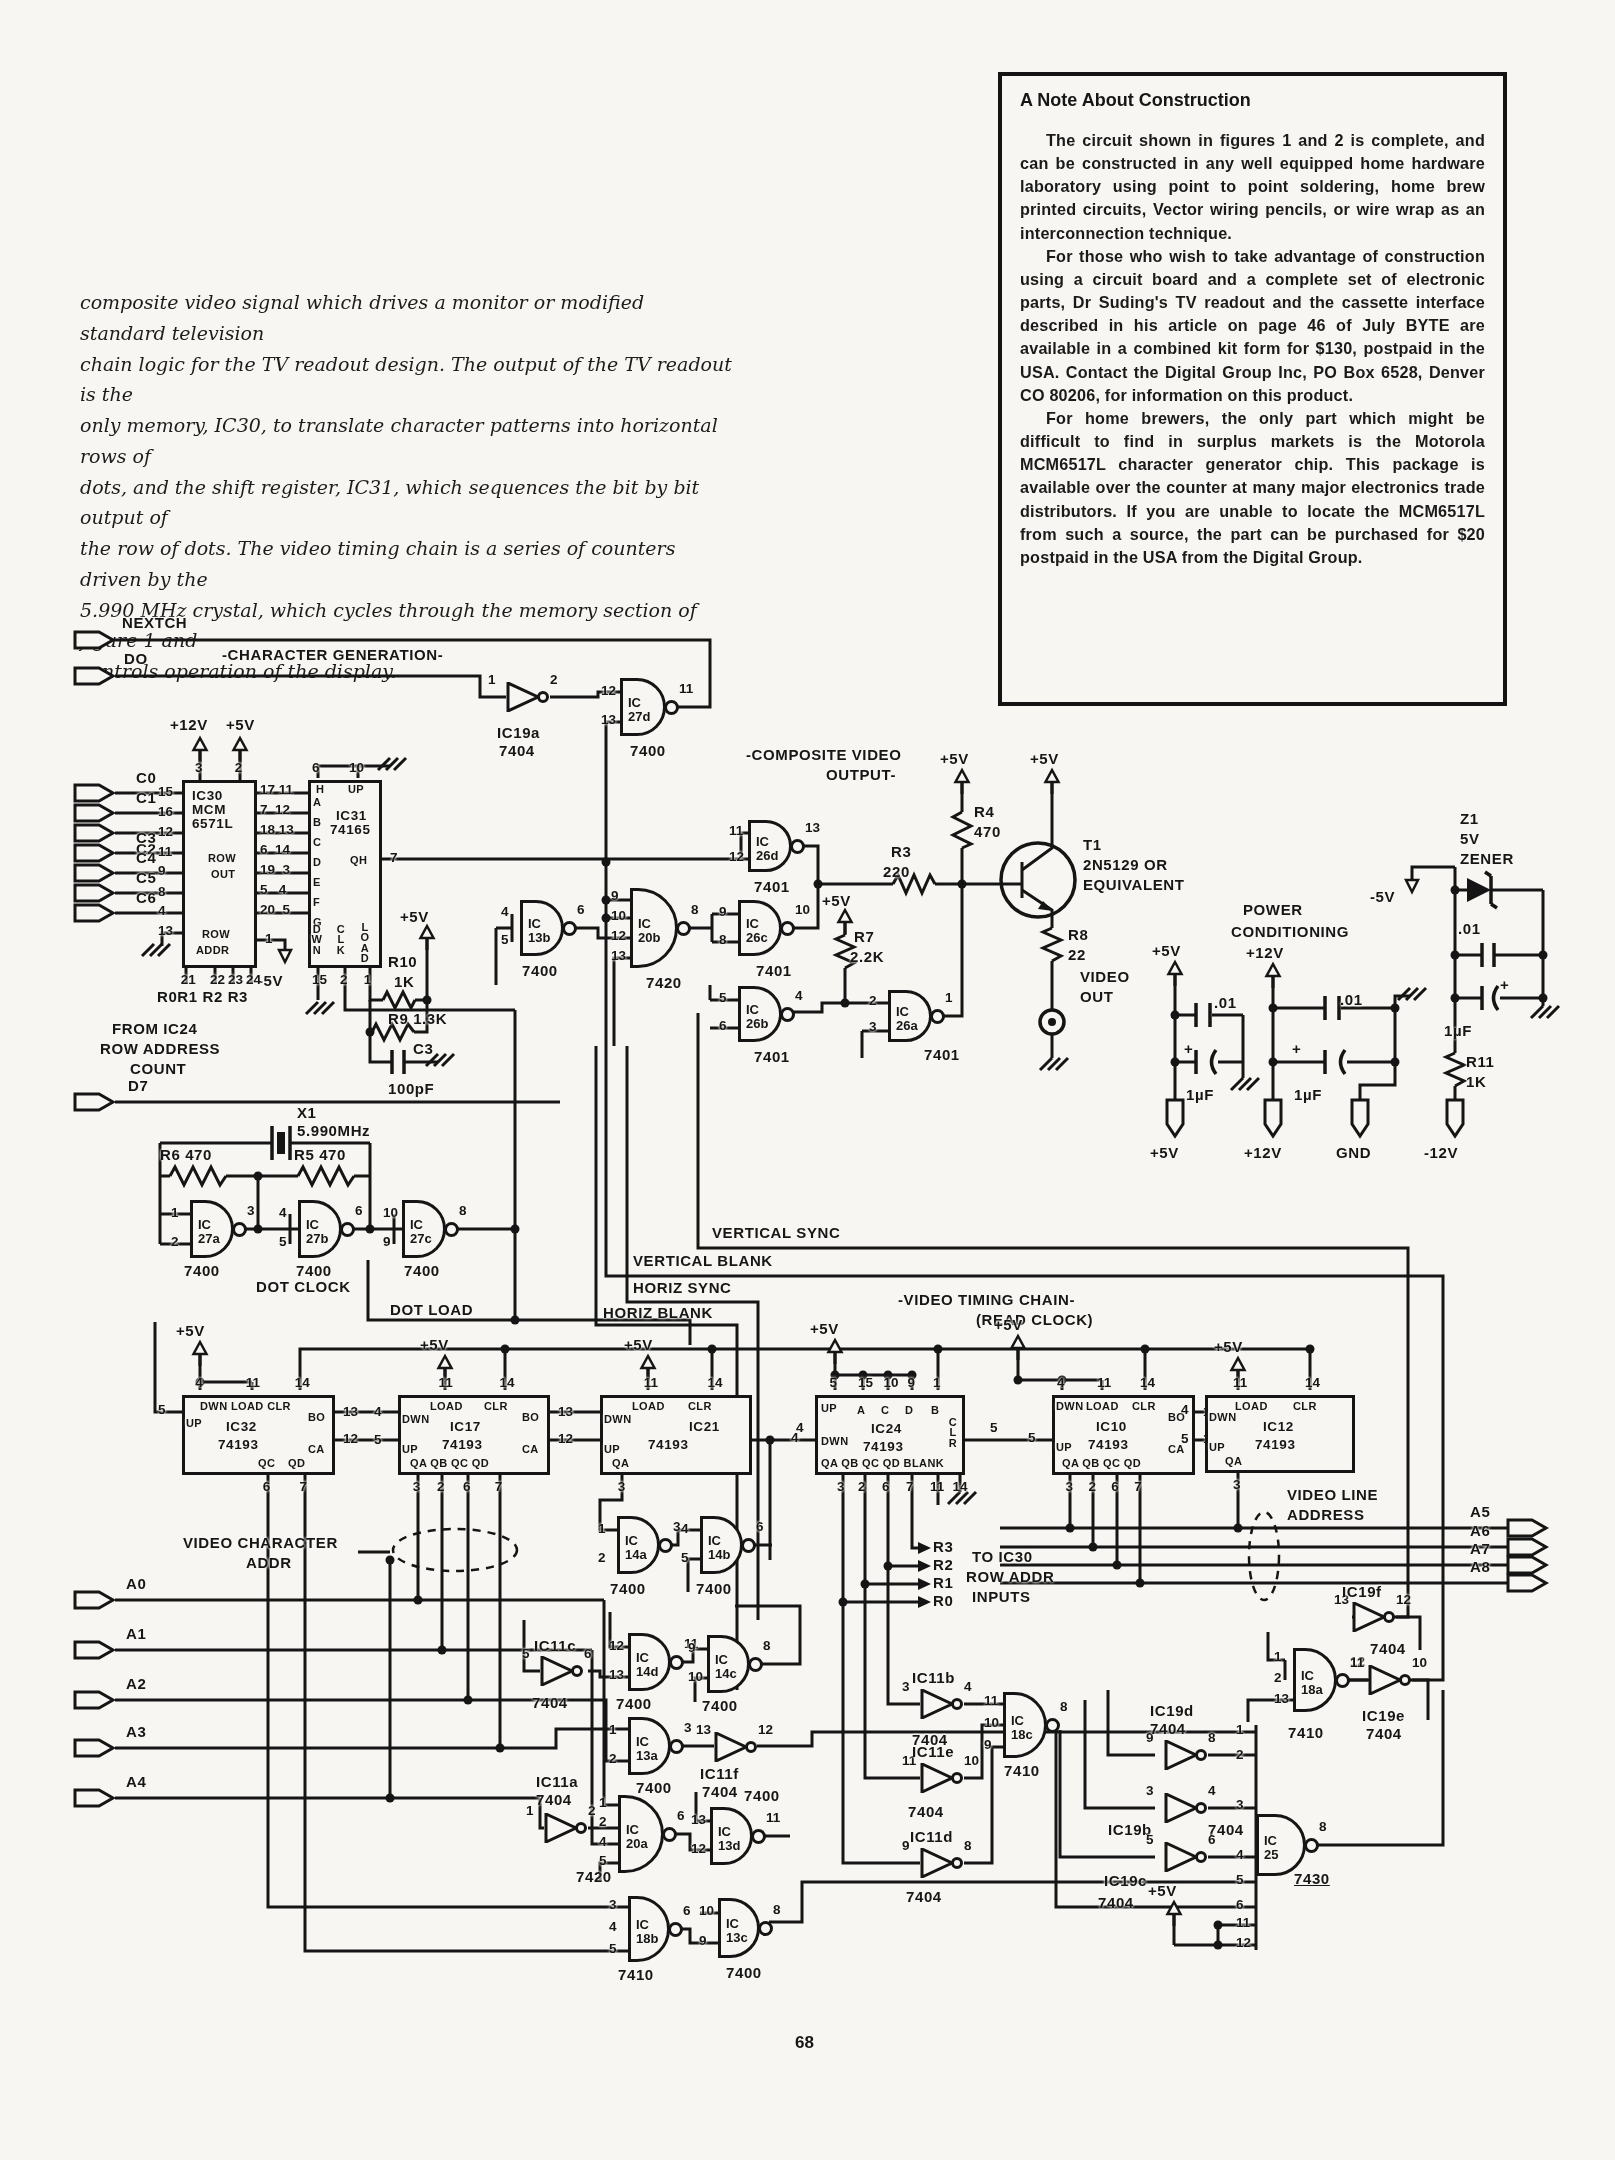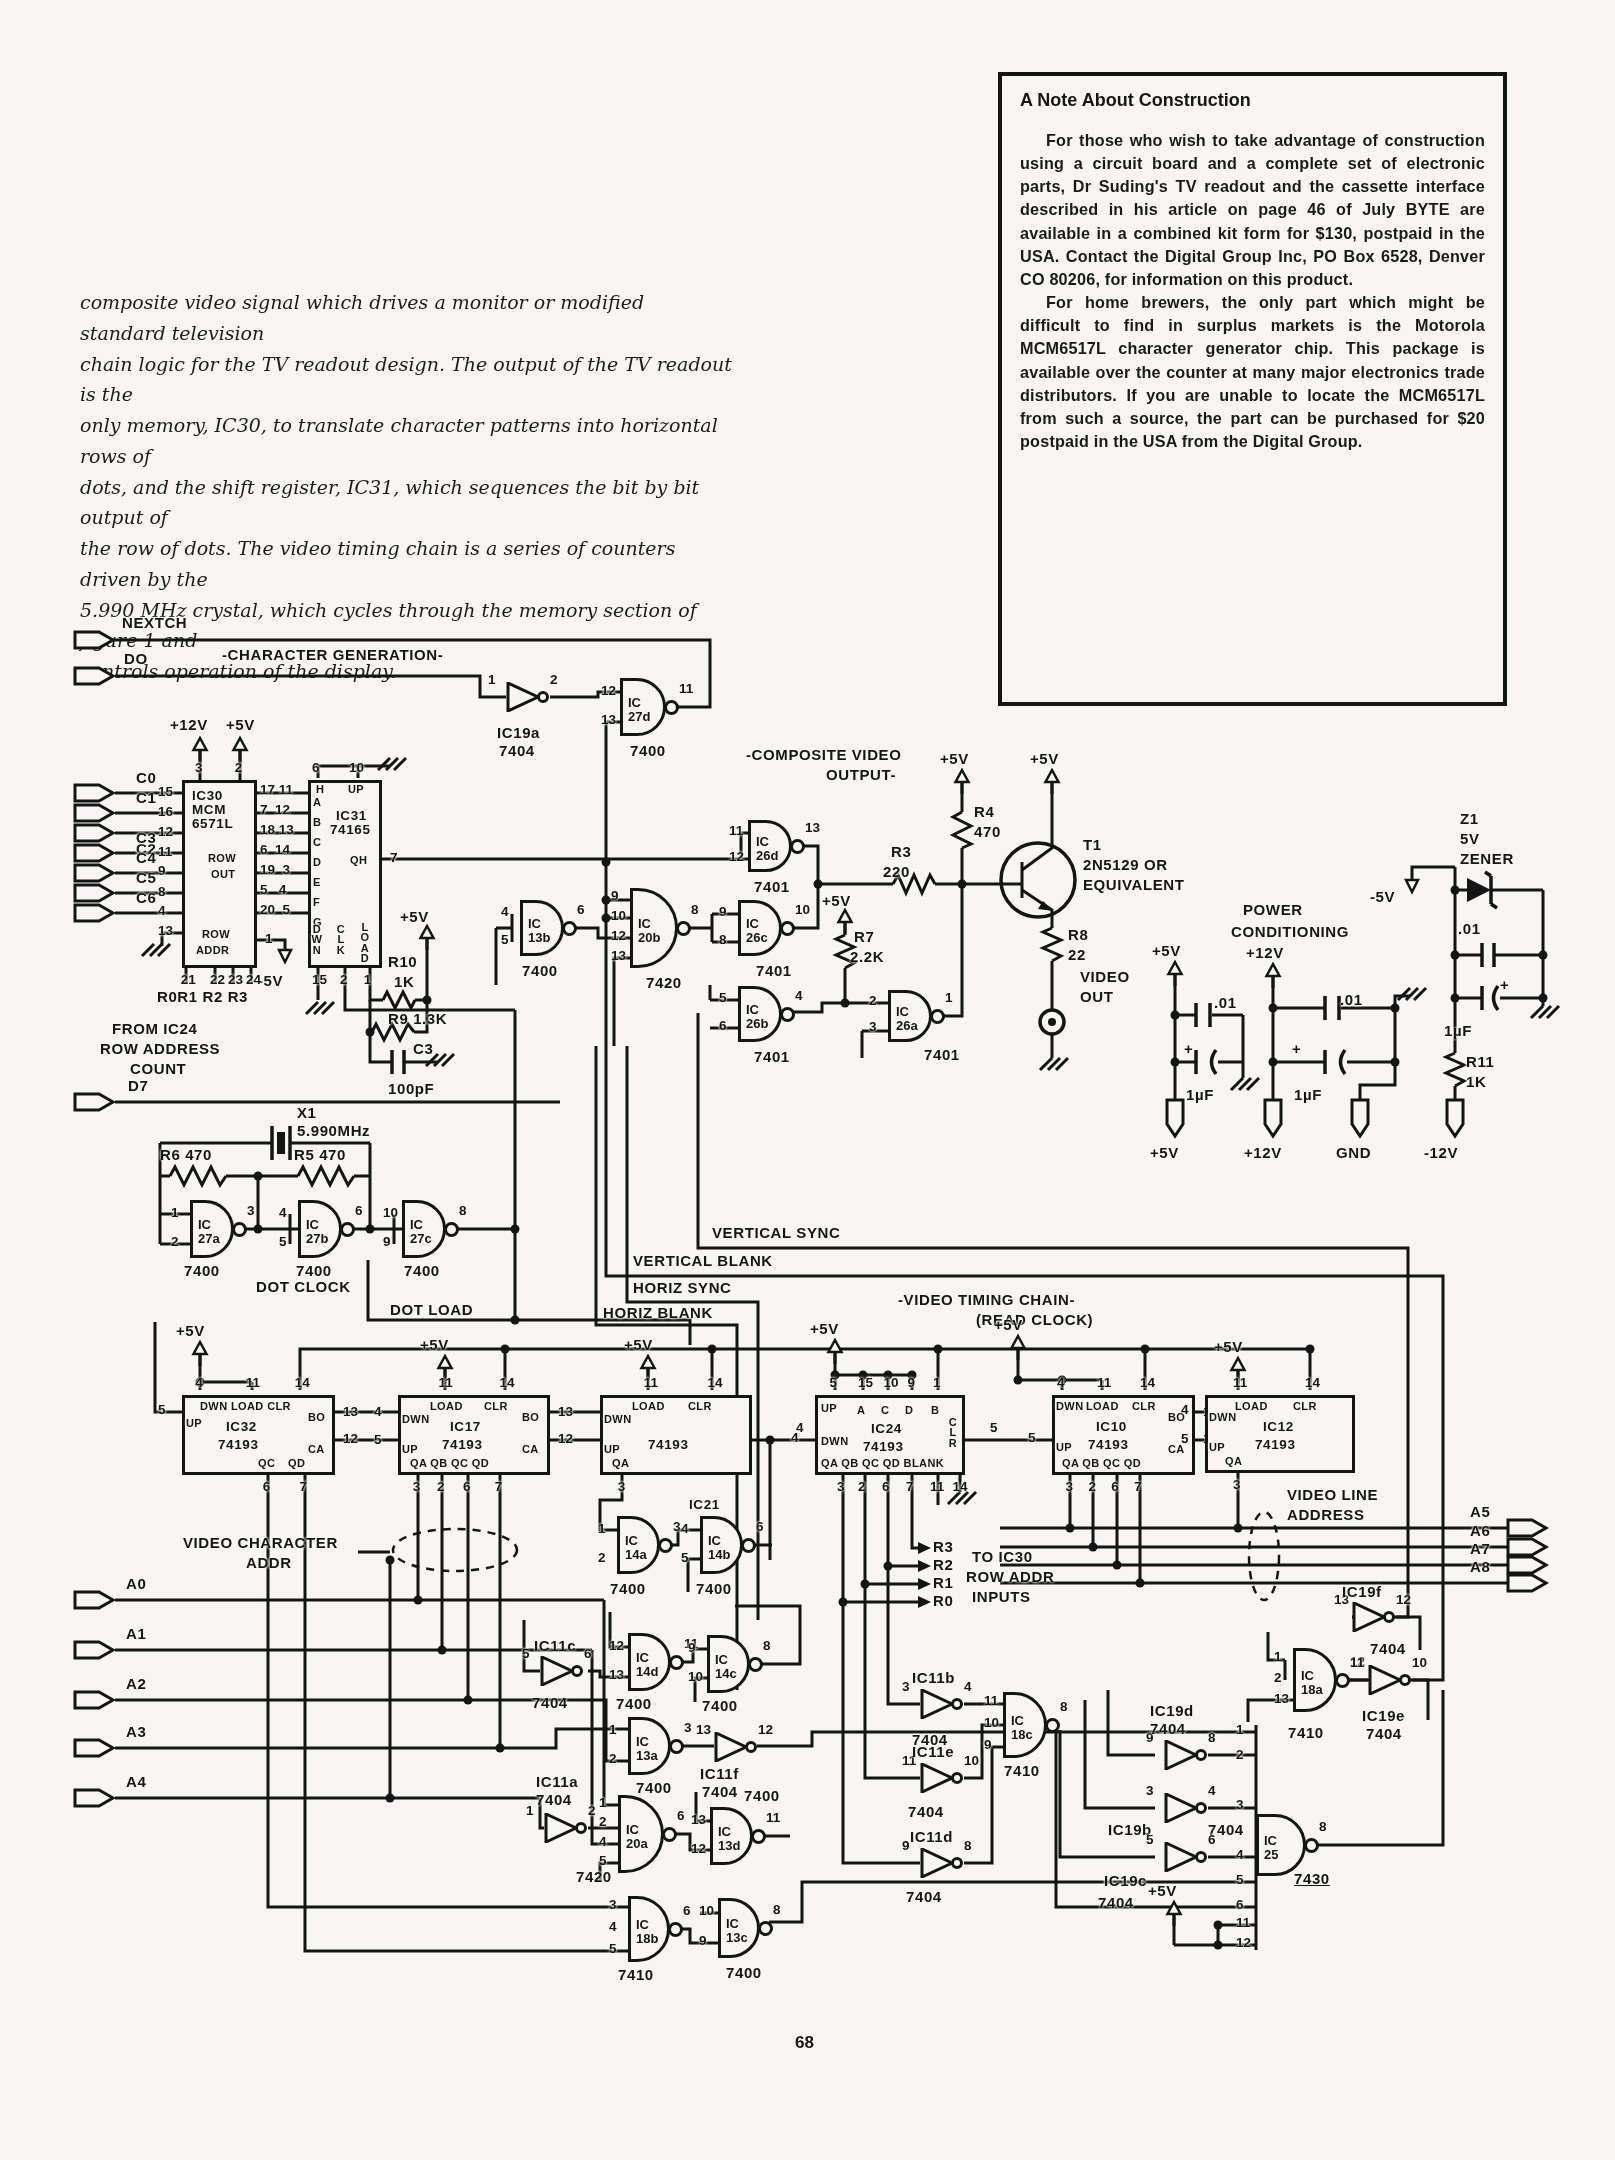--- a/index.html
+++ b/index.html
@@ -35,20 +35,21 @@
       <div>chain logic for the TV readout design. The output of the TV readout is the</div>
       <div>only memory, IC30, to translate character patterns into horizontal rows of</div>
       <div>dots, and the shift register, IC31, which sequences the bit by bit output of</div>
       <div>the row of dots. The video timing chain is a series of counters driven by the</div>
       <div>5.990 MHz crystal, which cycles through the memory section of figure 1 and</div>
       <div>controls operation of the display.</div>
     </div>
   <div id="notebox">
     <h3>A Note About Construction</h3>
     <div id="notebody">
+        <p>The circuit shown in figures 1 and 2 is complete, and can be constructed in any well equipped home hardware laboratory using point to point soldering, home brew printed circuits, Vector wiring pencils, or wire wrap as an interconnection technique.</p>
         <p>For those who wish to take advantage of construction using a circuit board and a complete set of electronic parts, Dr Suding's TV readout and the cassette interface described in his article on page 46 of July BYTE are available in a combined kit form for $130, postpaid in the USA. Contact the Digital Group Inc, PO Box 6528, Denver CO 80206, for information on this product.</p>
         <p>For home brewers, the only part which might be difficult to find in surplus markets is the Motorola MCM6517L character generator chip. This package is available over the counter at many major electronics trade distributors. If you are unable to locate the MCM6517L from such a source, the part can be purchased for $20 postpaid in the USA from the Digital Group.</p>
       </div>
   </div>
   <div id="schematic">
       <svg id="wires" width="1615" height="2160">
         <path d="M115,640 H710 V707 H678" stroke="#151515" stroke-width="3" fill="none"></path>
         <path d="M115,676 H480 V697 H506" stroke="#151515" stroke-width="3" fill="none"></path>
         <path d="M550,697 H598 V692 H620" stroke="#151515" stroke-width="3" fill="none"></path>
         <path d="M620,722 H606 V862" stroke="#151515" stroke-width="3" fill="none"></path>
@@ -643,21 +644,21 @@
       <span class="t lay pin" style="left: 494.84px; top: 1479px;">7</span>
       <span class="t lay pin" style="left: 374px; top: 1403.6px;">4</span>
       <span class="t lay pin" style="left: 374px; top: 1432.4px;">5</span>
       <span class="t lay pin" style="left: 558px; top: 1403.6px;">13</span>
       <span class="t lay pin" style="left: 558px; top: 1430.8px;">12</span>
       <div class="icbox lay" style="left: 600px; top: 1395px; width: 152px; height: 80px;"></div>
       <span class="t lay bt" style="left: 632px; top: 1400px;">LOAD</span>
       <span class="t lay bt" style="left: 688px; top: 1400px;">CLR</span>
       <span class="t lay bt" style="left: 604px; top: 1413px;">DWN</span>
       <span class="t lay bt" style="left: 604px; top: 1443px;">UP</span>
-      <span class="t lay btB" style="left: 656px; top: 1497px; padding-left: 33px;">IC21</span>
+      <span class="t lay btB" style="left: 656px; top: 1419px; padding-left: 33px;">IC21</span>
       <span class="t lay btB" style="left: 648px; top: 1437px;">74193</span>
       <span class="t lay bt" style="left: 612px; top: 1457px;">QA</span>
       <span class="t lay pin" style="left: 643.64px; top: 1375px;">11</span>
       <span class="t lay pin" style="left: 707.48px; top: 1375px;">14</span>
       <span class="t lay pin" style="left: 617.8px; top: 1479px;">3</span>
       <div class="icbox lay" style="left: 815px; top: 1395px; width: 150px; height: 80px;"></div>
       <span class="t lay bt" style="left: 821px; top: 1402px;">UP</span>
       <span class="t lay bt" style="left: 857px; top: 1404px;">A</span>
       <span class="t lay bt" style="left: 881px; top: 1404px;">C</span>
       <span class="t lay bt" style="left: 905px; top: 1404px;">D</span>

